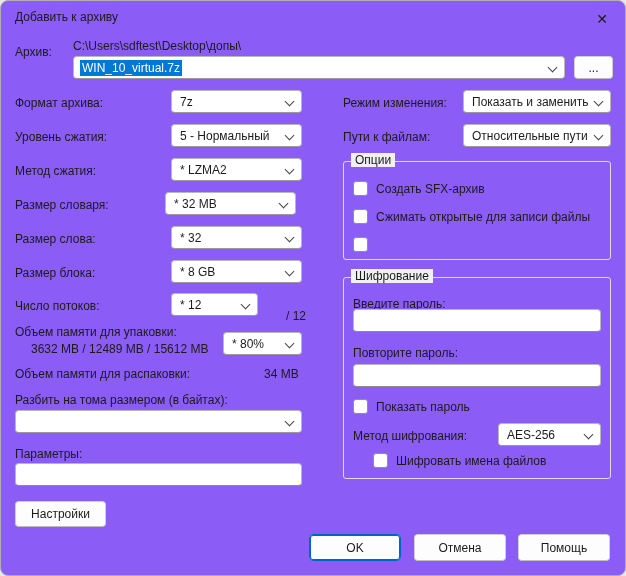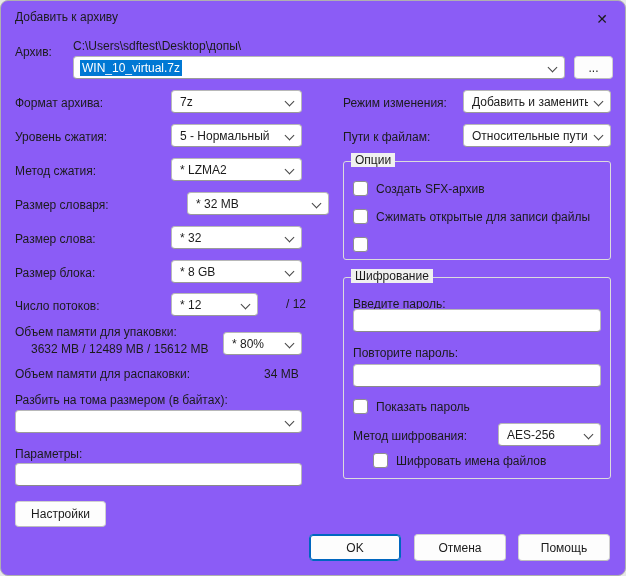--- a/index.html
+++ b/index.html
@@ -67,21 +67,21 @@
     <span class="chev"></span>
   </div>
 
   <div class="lbl" style="left:14px; top:163px;">Метод сжатия:</div>
   <div class="dropdown" style="left:170px; top:157px; width:131px;">
     <span class="dd-text">* LZMA2</span>
     <span class="chev"></span>
   </div>
 
   <div class="lbl" style="left:14px; top:197px;text-align:center;">Размер словаря:</div>
-  <div class="dropdown" style="left:186px; top:191px; width:142px;">
+  <div class="dropdown" style="left:164px; top:191px; width:131px;">
     <span class="dd-text">* 32 MB</span>
     <span class="chev"></span>
   </div>
 
   <div class="lbl" style="left:14px; top:231px;">Размер слова:</div>
   <div class="dropdown" style="left:170px; top:225px; width:131px;">
     <span class="dd-text">* 32</span>
     <span class="chev"></span>
   </div>
 
@@ -89,21 +89,21 @@
   <div class="dropdown" style="left:170px; top:259px; width:131px;">
     <span class="dd-text">* 8 GB</span>
     <span class="chev"></span>
   </div>
 
   <div class="lbl" style="left:14px; top:298px;">Число потоков:</div>
   <div class="dropdown" style="left:170px; top:292px; width:87px;">
     <span class="dd-text">* 12</span>
     <span class="chev"></span>
   </div>
-  <div class="lbl" style="left:285px; top:296px;">/ 12</div>
+  <div class="lbl" style="left:285px; top:308px;">/ 12</div>
 
   <div class="lbl" style="left:14px; top:324px;">Объем памяти для упаковки:</div>
   <div class="lbl" style="left:30px; top:341px;">3632 MB / 12489 MB / 15612 MB</div>
   <div class="dropdown" style="left:222px; top:331px; width:79px;">
     <span class="dd-text">* 80%</span>
     <span class="chev"></span>
   </div>
 
   <div class="lbl" style="left:14px; top:366px;">Объем памяти для распаковки:</div>
   <div class="lbl" style="left:263px; top:366px;">34 MB</div>
@@ -116,21 +116,21 @@
 
   <div class="lbl" style="left:14px; top:446px;">Параметры:</div>
   <input class="txt" style="left: 14px; top: 462px; width: 287px;" value="">
 
   <div class="btn" style="left:14px; top:500px; width:91px; height:26px;">
     <span>Настройки</span>
   </div>
 
   <div class="lbl" style="left:342px; top:95px;">Режим изменения:</div>
   <div class="dropdown" style="left:462px; top:89px; width:148px;">
-    <span class="dd-text">Добавить и заменить</span>
+    <span class="dd-text">Показать и заменить</span>
     <span class="chev"></span>
   </div>
 
   <div class="lbl" style="left:342px; top:129px;">Пути к файлам:</div>
   <div class="dropdown" style="left:462px; top:123px; width:148px;">
     <span class="dd-text">Относительные пути</span>
     <span class="chev"></span>
   </div>
 
   <div class="grp" style="left:342px; top:160px; width:268px; height:99px;"></div>

